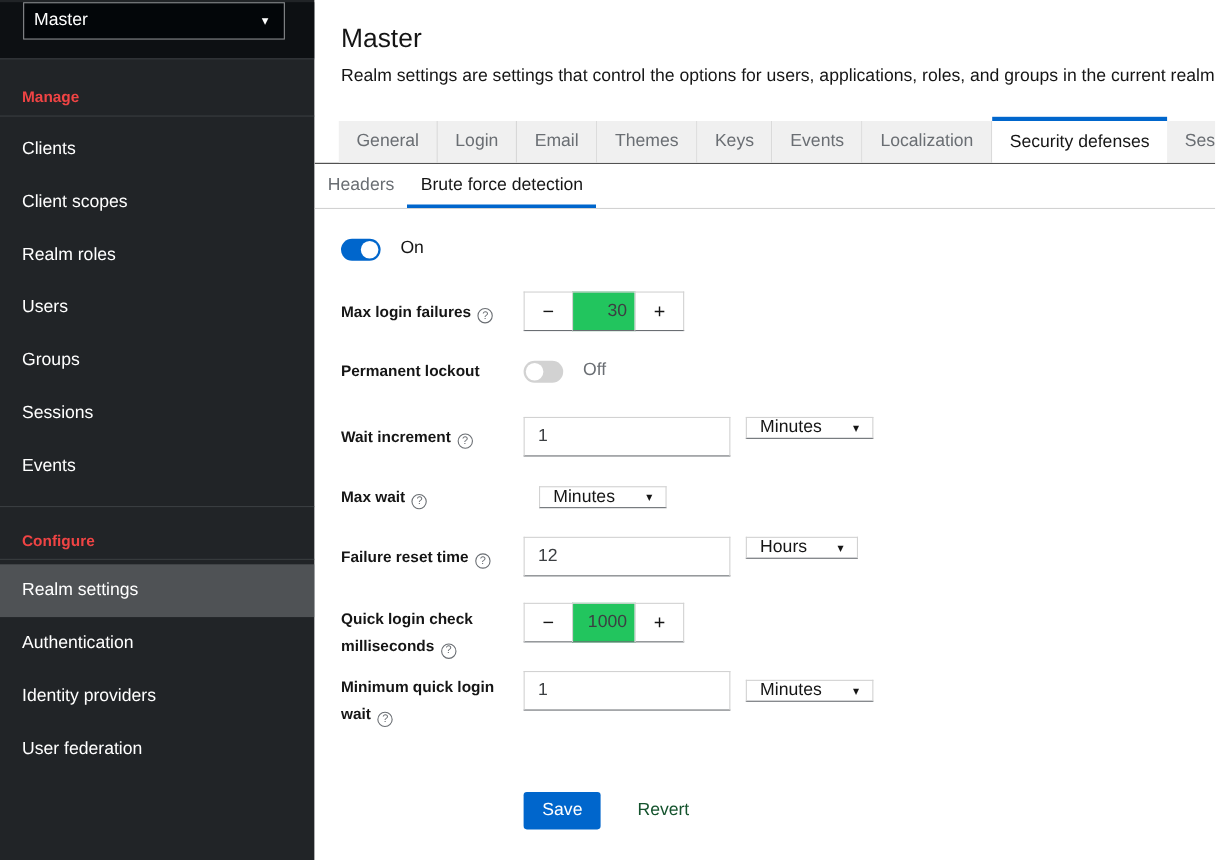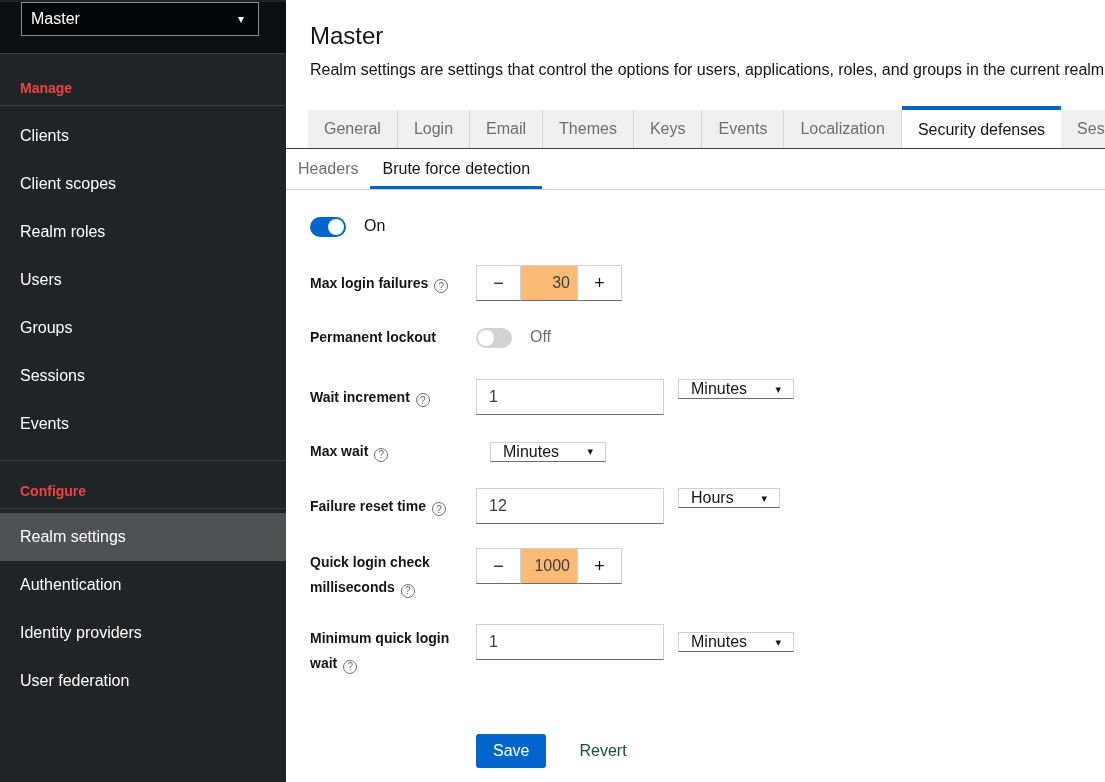--- a/index.html
+++ b/index.html
@@ -44,21 +44,21 @@
             font-size:16px; color:#6a6e73; font-family:inherit; cursor:pointer; }
   .subtab.active { color:#151515; box-shadow:inset 0 -3px 0 0 #0066cc; }
 
   
   .settings-form { padding:27px 0 0 24px; }
   .row { display:flex; margin-bottom:24px; }
   .row-center { align-items:center; }
   .row-top { align-items:flex-start; }
   .row-enabled { margin-bottom:28px; }
   .row-lockout { margin-bottom:29px; }
-  .row-quick { margin-bottom:24px; }
+  .row-quick { margin-bottom:10px; }
   .row-minwait { margin-bottom:58px; }
   .flabel { width:166px; flex:none; font-size:14px; font-weight:600; color:#151515; line-height:25px; }
   .row-top .flabel { padding-top:2px; }
   .controls { display:flex; align-items:flex-start; }
 
   .help { display:inline-flex; align-items:center; justify-content:center; width:14px; height:14px;
           border:1px solid #6a6e73; border-radius:50%; color:#6a6e73; font-size:10px; font-weight:400;
           margin-left:6px; vertical-align:-2px; cursor:pointer; }
 
   
@@ -68,21 +68,21 @@
   .switch.on .knob { left:auto; right:2px; }
   .switch-state { margin-left:18px; font-size:16px; color:#151515; }
   .switch-state.off { color:#6a6e73; }
 
   
   .stepper { display:flex; }
   .step-btn { width:45px; height:36px; background:#fff; border:1px solid #d2d2d2; border-bottom:1px solid #6a6e73;
               font-size:18px; color:#151515; font-family:inherit; cursor:pointer; }
   .step-value { width:58px; height:36px; border:1px solid #d2d2d2; border-bottom:1px solid #6a6e73; margin-left:-1px;
                 margin-right:-1px; display:flex; align-items:center; justify-content:flex-end; padding-right:7px;
-                font-size:16px; color:#3c3f42; background:#fdba74; }
+                font-size:16px; color:#3c3f42; background:#22c55e; }
 
   
   .text-input { width:188px; height:36px; border:1px solid #d2d2d2; border-bottom:1px solid #6a6e73;
                 padding:0 0 0 12px; font-size:16px; color:#3c3f42; font-family:inherit; background:#fff; }
   .select { height:20px; border:1px solid #d2d2d2; border-bottom:1px solid #6a6e73; background:#fff; margin-left:14px;
             display:flex; align-items:center; justify-content:space-between; padding:0 12px; font-size:16px;
             color:#151515; cursor:pointer; }
   .select.w-minutes { width:116px; }
   .select.w-hours { width:102px; }
   .select .caret { font-size:11px; color:#151515; margin-left:12px; }

